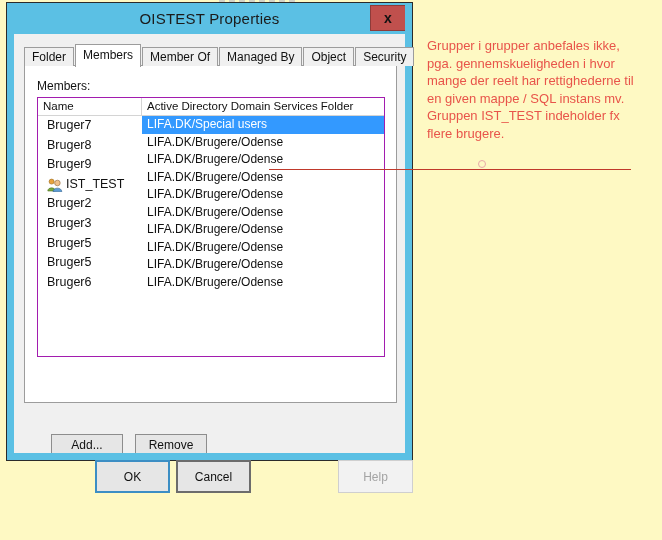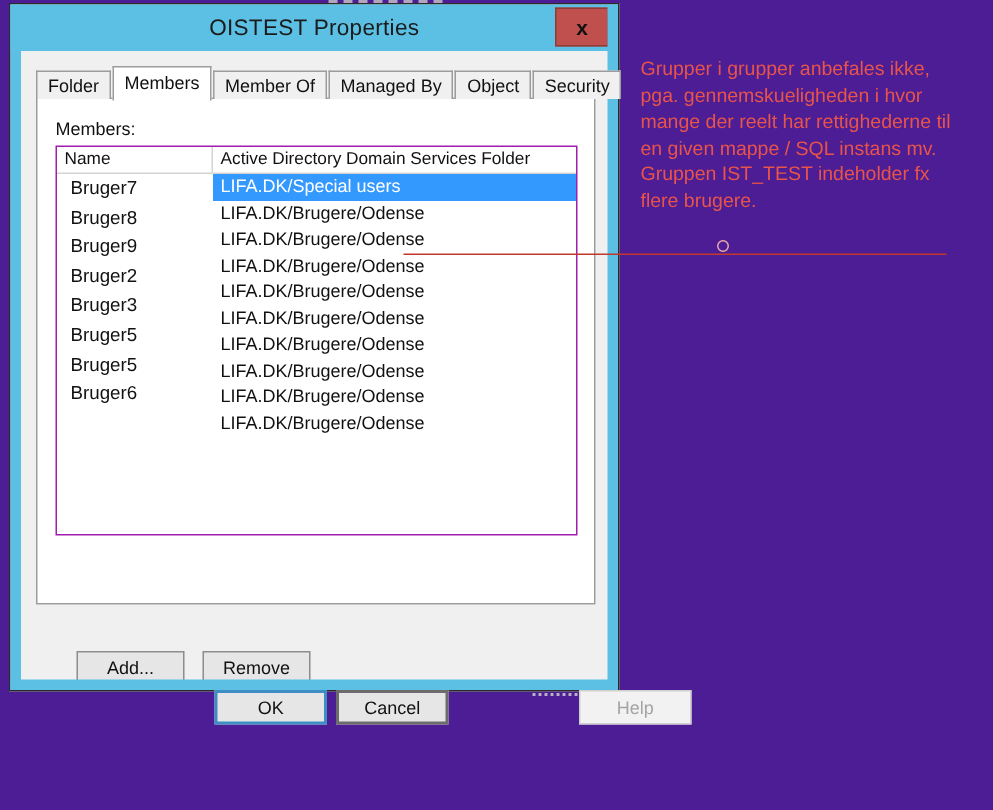--- a/index.html
+++ b/index.html
@@ -8,21 +8,21 @@
     background: #ffffff;
     width: 662px;
     height: 540px;
     overflow: hidden;
     font-family: "Liberation Sans", sans-serif;
   }
   #root {
     position: relative;
     width: 662px;
     height: 540px;
-    background: #4c1d95;
+    background: #fef9c3;
   }
 
   
   .ghost-top {
     position: absolute;
     left: 219px; top: 0px; width: 76px; height: 4px;
     border-top: 2px dashed #c9c9c9;
     opacity: .8;
   }
   .ghost-bottom {
@@ -232,21 +232,21 @@
     left: 26px; top: 368px;
     width: 72px; height: 22px;
   }
   .remove-btn {
     position: absolute;
     left: 110px; top: 368px;
     width: 72px; height: 22px;
   }
 
   
-  .footer-btn { position: absolute; top: 426px; width: 75px; height: 23px; margin-left: 48px; }
+  .footer-btn { position: absolute; top: 426px; width: 75px; height: 33px; }
   .ok-btn     { left: 81px;  border: 2px solid #3c8ec4; }
   .cancel-btn { left: 162px; border: 2px solid #6c6c6c; }
   .apply-btn  { left: 243px; }
   .help-btn   { left: 324px; }
 
   
   .annotation {
     position: absolute;
     left: 427px; top: 37px;
     width: 218px;
@@ -303,20 +303,29 @@
                 <div class="name-cell">
                   <span>Bruger7</span>
                 </div>
                 <div class="name-cell">
                   <span>Bruger8</span>
                 </div>
                 <div class="name-cell">
                   <span>Bruger9</span>
                 </div>
                 <div class="name-cell">
+                  <span class="group-icon"><svg width="16" height="14" viewBox="0 0 16 14">
+                      <circle cx="4.6" cy="3.6" r="2.5" fill="#e8a33d" stroke="#9b6a1c" stroke-width=".6"></circle>
+                      <path d="M.8 13 C.8 8.8 8.4 8.8 8.4 13 Z" fill="#7aa93c" stroke="#4e6f20" stroke-width=".6"></path>
+                      <circle cx="10.4" cy="5.0" r="2.8" fill="#f0c08a" stroke="#8d6234" stroke-width=".6"></circle>
+                      <path d="M6.0 13.8 C6.0 8.9 14.8 8.9 14.8 13.8 Z" fill="#5b9bd5" stroke="#2f5f8c" stroke-width=".6"></path>
+                    </svg></span>
+                  <span>IST_TEST</span>
+                </div>
+                <div class="name-cell">
                   <span>Bruger2</span>
                 </div>
                 <div class="name-cell">
                   <span>Bruger3</span>
                 </div>
                 <div class="name-cell">
                   <span>Bruger5</span>
                 </div>
                 <div class="name-cell">
                   <span>Bruger5</span>

